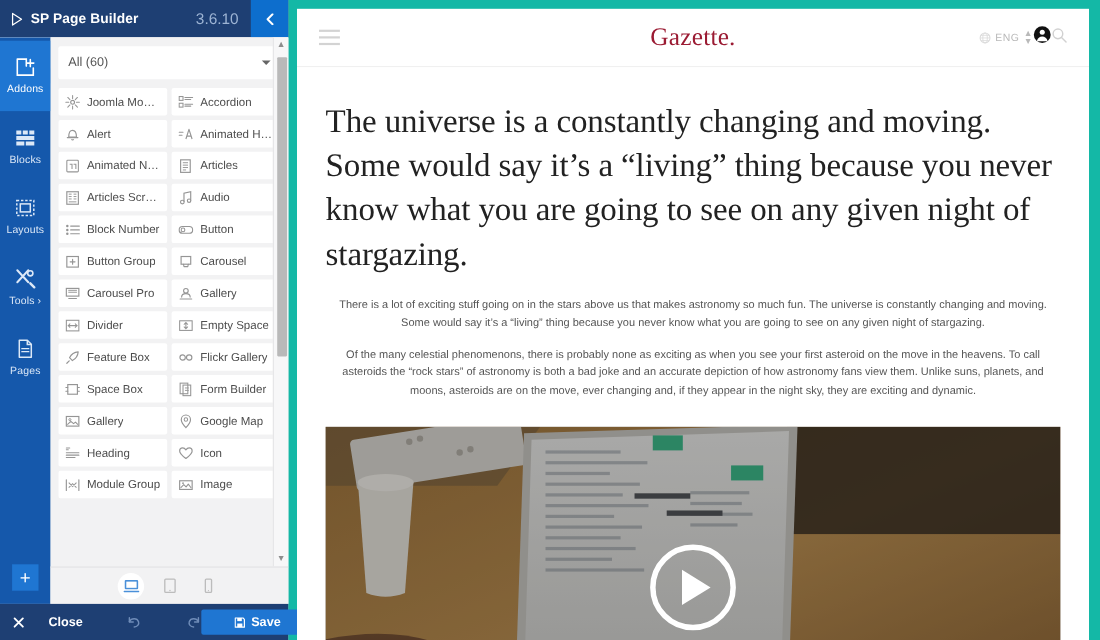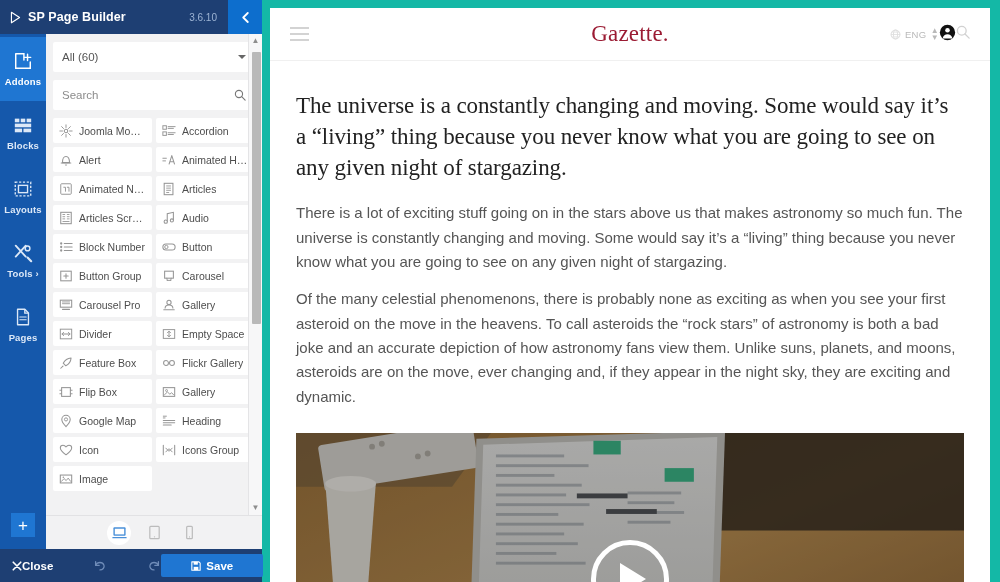--- a/index.html
+++ b/index.html
@@ -15,21 +15,21 @@
   .builder { position: relative; width: 262px; height: 582px; flex: 0 0 262px; }
 
   .builder-header {
     position: absolute; top: 0; left: 0; width: 262px; height: 34px;
     background: #1e3f73; color: #fff;
     display: flex; align-items: center;
   }
   .bh-logo { display: flex; align-items: center; gap: 6px; padding-left: 9px; }
   .bh-logo-mark { width: 13px; height: 13px; display: block; }
   .bh-title { font-size: 12.5px; font-weight: bold; letter-spacing: .1px; }
-  .bh-version { margin-left: auto; font-size: 10px; color: #9db4d4; padding-right: 11px; }
+  .bh-version { margin-left: auto; font-size: 14px; color: #9db4d4; padding-right: 11px; }
   .bh-collapse {
     width: 34px; height: 34px; background: #0d6ecd;
     display: flex; align-items: center; justify-content: center;
     flex: 0 0 34px;
   }
   .bh-collapse svg { width: 9px; height: 11px; }
 
   .builder-body {
     position: absolute; top: 34px; left: 0; width: 262px; height: 515px;
     display: flex; background: #f2f2f3;
@@ -47,21 +47,21 @@
     gap: 5px; color: #dce8f7; cursor: pointer;
   }
   .rail-item.active { background: #1f76d2; color: #fff; }
   .rail-item.active::after {
     content: ""; position: absolute; right: -7px; top: 50%;
     transform: translateY(-50%);
     border: 7px solid transparent; border-left-color: #1f76d2;
     border-right-width: 0;
   }
   .rail-ico { width: 20px; height: 20px; display: block; }
-  .rail-lbl { font-size: 9.5px; font-weight: bold; letter-spacing: .15px; }
+  .rail-lbl { font-size: 9.5px; font-weight: normal; letter-spacing: .15px; }
   .rail-spacer { flex: 1 1 auto; }
   .rail-add {
     width: 24px; height: 24px; margin-bottom: 12px;
     background: #1f76d2; color: #fff;
     display: flex; align-items: center; justify-content: center;
     font-size: 17px; line-height: 1; cursor: pointer;
   }
 
   
   .panel {
@@ -128,21 +128,21 @@
   }
   .dev.active { background: #fff; }
   .dev svg { width: 15px; height: 15px; }
 
   
   .bottom-bar {
     position: absolute; bottom: 0; left: 0; width: 262px; height: 33px;
     background: #1e3f73; display: flex; align-items: center;
   }
   .bb-close {
-    display: flex; align-items: center; gap: 0;
+    display: flex; align-items: center; gap: 22px;
     color: #fff; font-size: 11.5px; font-weight: bold;
     padding-left: 12px; cursor: pointer;
   }
   .bb-close svg { width: 10px; height: 10px; }
   .bb-undo, .bb-redo {
     color: #6f8cb8; cursor: pointer; display: flex; align-items: center;
   }
   .bb-undo { margin-left: 40px; }
   .bb-redo { margin-left: 40px; }
   .bb-undo svg, .bb-redo svg { width: 14px; height: 14px; }
@@ -179,26 +179,27 @@
   .lang { display: flex; align-items: center; gap: 4px; cursor: pointer; }
   .lang svg { width: 11px; height: 11px; opacity: .35; }
   .lang span { font-size: 9.5px; color: #b9b9b9; letter-spacing: .4px; }
   .lang .updn { font-size: 8px; color: #b9b9b9; line-height: .9; }
   .acct svg { width: 17px; height: 17px; }
   .srch svg { width: 14px; height: 14px; opacity: .38; }
 
   .article { padding: 30px 26px 0 26px; }
   .headline {
     font-family: "Liberation Serif", serif;
-    font-size: 23px; line-height: 1.34; color: #222;
+    font-size: 30px; line-height: 1.34; color: #222;
     font-weight: normal; letter-spacing: -.1px;
   }
   .para {
-    font-size: 15px; line-height: 1.62; color: #555;
+    font-size: 10px; line-height: 1.62; color: #555;
     margin-top: 18px;
+    text-align: center;
   }
   .para + .para { margin-top: 13px; }
 
   .video {
     position: relative; margin: 24px 26px 0 26px;
     height: 292px; overflow: hidden;
     background: #6b5a48;
   }
   .video-art { position: absolute; inset: 0; }
   .play-btn {
@@ -290,27 +291,20 @@
         <div class="rail-add">+</div>
       </div>
 
       <div class="panel">
 
         <div class="filter-select">
           <span>All (60)</span>
           <i class="caret"></i>
         </div>
 
-        <div class="search-box">
-          <input type="text" placeholder="Search" style="">
-          <svg class="search-ico" viewBox="0 0 14 14">
-            <circle cx="5.8" cy="5.8" r="4.2" fill="none" stroke="#777" stroke-width="1.3"></circle>
-            <path d="M9 9 l4 4" stroke="#777" stroke-width="1.3" stroke-linecap="round"></path>
-          </svg>
-        </div>
 
         <div class="addon-grid">
           <div class="addon">
               <svg class="addon-ico" viewBox="0 0 16 16">
                 <circle cx="8" cy="8" r="2" fill="none" stroke="#555" stroke-width="1.2"></circle>
                 <path d="M8 1 v3 M8 12 v3 M1 8 h3 M12 8 h3 M3 3 l2.2 2.2 M10.8 10.8 L13 13 M13 3 l-2.2 2.2 M5.2 10.8 L3 13" stroke="#555" stroke-width="1.1" stroke-linecap="round"></path>
               </svg>
               <span class="addon-lbl">Joomla Module</span>
             </div>
           <div class="addon">
@@ -448,21 +442,29 @@
                 <circle cx="11.4" cy="8" r="2.8" fill="none" stroke="#555" stroke-width="1.2"></circle>
               </svg>
               <span class="addon-lbl">Flickr Gallery</span>
             </div>
 
           <div class="addon">
               <svg class="addon-ico" viewBox="0 0 16 16">
                 <rect x="3" y="3" width="10" height="10" fill="none" stroke="#555" stroke-width="1.2"></rect>
                 <path d="M1 6 h2 M1 10 h2 M13 6 h2 M13 10 h2" stroke="#555" stroke-width="1.1" stroke-linecap="round"></path>
               </svg>
-              <span class="addon-lbl">Flip Box</span>
+              <span class="addon-lbl">Space Box</span>
+            </div>
+          <div class="addon">
+              <svg class="addon-ico" viewBox="0 0 16 16">
+                <rect x="2" y="1.5" width="8" height="11" fill="none" stroke="#555" stroke-width="1.1"></rect>
+                <rect x="5" y="3.5" width="8" height="11" fill="none" stroke="#555" stroke-width="1.1"></rect>
+                <path d="M7 6.5 h4 M7 9 h4" stroke="#555" stroke-width="1"></path>
+              </svg>
+              <span class="addon-lbl">Form Builder</span>
             </div>
 
           <div class="addon">
               <svg class="addon-ico" viewBox="0 0 16 16">
                 <rect x="1.5" y="3" width="13" height="10" fill="none" stroke="#555" stroke-width="1.2"></rect>
                 <circle cx="5.2" cy="6.3" r="1.1" fill="none" stroke="#555" stroke-width="1"></circle>
                 <path d="M2.5 11.5 L6.2 8 L9 10.5 L11 8.8 L13.5 11.5" fill="none" stroke="#555" stroke-width="1.1" stroke-linejoin="round"></path>
               </svg>
               <span class="addon-lbl">Gallery</span>
             </div>
@@ -486,21 +488,21 @@
                 <path d="M8 13.5 C3.5 10 1.5 7.8 1.5 5.6 C1.5 3.8 2.9 2.5 4.6 2.5 C5.9 2.5 7.2 3.3 8 4.5 C8.8 3.3 10.1 2.5 11.4 2.5 C13.1 2.5 14.5 3.8 14.5 5.6 C14.5 7.8 12.5 10 8 13.5 Z" fill="none" stroke="#555" stroke-width="1.2" stroke-linejoin="round"></path>
               </svg>
               <span class="addon-lbl">Icon</span>
             </div>
 
           <div class="addon">
               <svg class="addon-ico" viewBox="0 0 16 16">
                 <path d="M1.5 2.5 v11 M14.5 2.5 v11" stroke="#555" stroke-width="1.2" stroke-linecap="round"></path>
                 <path d="M4 5.5 L8 9.5 L12 5.5 M4 10.5 L8 6.5 L12 10.5" fill="none" stroke="#555" stroke-width="1.1"></path>
               </svg>
-              <span class="addon-lbl">Icons Group</span>
+              <span class="addon-lbl">Module Group</span>
             </div>
           <div class="addon">
               <svg class="addon-ico" viewBox="0 0 16 16">
                 <rect x="1.5" y="3.5" width="13" height="9" fill="none" stroke="#555" stroke-width="1.2"></rect>
                 <path d="M2.5 11 L5.8 7.5 L8.2 9.8 L10.5 7 L13.5 11" fill="none" stroke="#555" stroke-width="1.1" stroke-linejoin="round"></path>
                 <circle cx="5" cy="6" r=".9" fill="#555"></circle>
               </svg>
               <span class="addon-lbl">Image</span>
             </div>
         </div>

